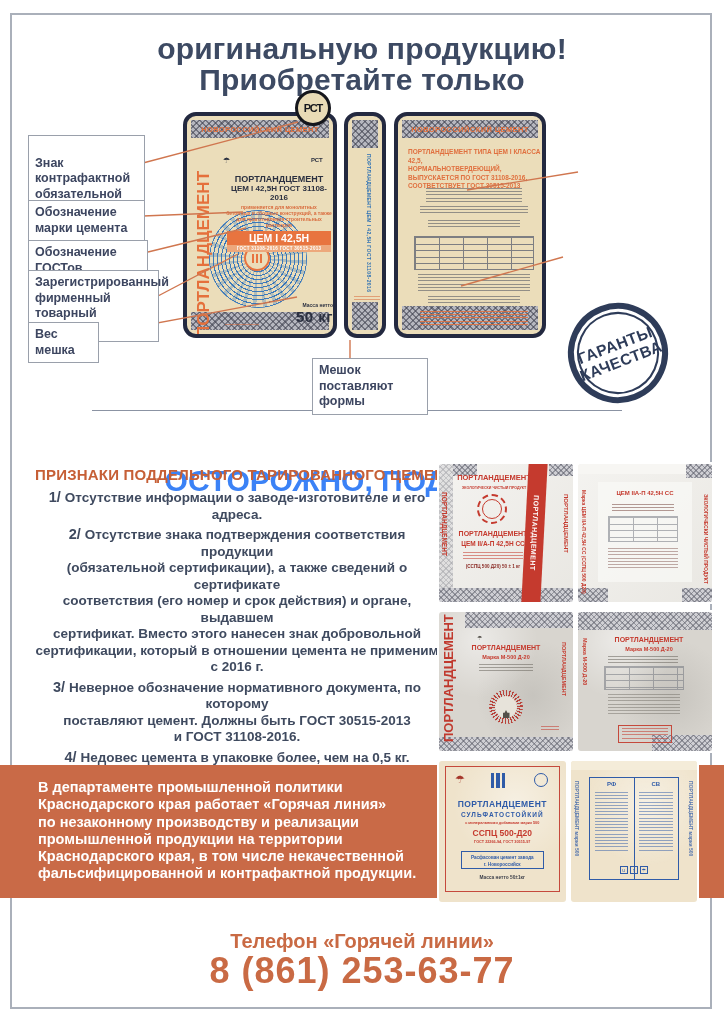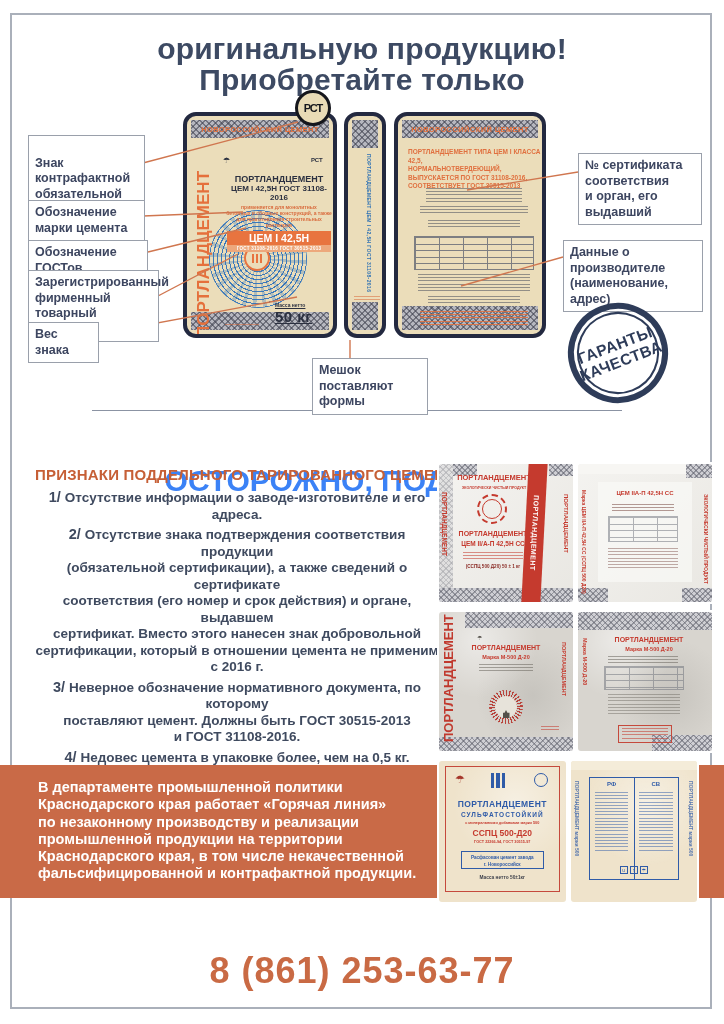--- a/index.html
+++ b/index.html
@@ -35,21 +35,21 @@
   .fb-badge{margin:3px 4px 0;background:#e8743f;color:#fff;font-weight:800;font-size:10.5px;line-height:14px;}
   .fb-gost{margin:0 4px;background:#eda87c;color:#fff;font-weight:700;font-size:4.5px;line-height:7px;letter-spacing:.3px;}
   .spiral{left:22px;top:94px;width:98px;height:98px;border-radius:50%;
      background:
       repeating-conic-gradient(rgba(47,114,180,.30) 0 5deg,rgba(47,114,180,0) 5deg 13deg),
       repeating-radial-gradient(circle at 50% 50%,#3a79bd 0 1px,rgba(58,121,189,0) 1px 4px);}
   .spiral-logo{left:57px;top:129px;width:26px;height:26px;border:2px solid #e8743f;border-radius:50%;
      box-sizing:border-box;background:#ebddba;display:flex;align-items:center;justify-content:center;}
   .spiral-logo i{display:block;width:10px;height:9px;
      background:linear-gradient(90deg,#e8743f 0 2px,transparent 2px 4px,#e8743f 4px 6px,transparent 6px 8px,#e8743f 8px 10px);}
-  .fb-mass{left:88px;top:186px;width:58px;text-align:left;color:#2b3040;text-decoration:underline;}
+  .fb-mass{left:88px;top:186px;width:58px;text-align:right;color:#2b3040;}
   .fb-mass .lbl{font-size:5px;font-weight:700;}
   .fb-mass .val{font-size:15px;font-weight:800;letter-spacing:.5px;}
   .minimark{font-size:8px;color:#2b3040;}
   .rst{left:295px;top:90px;width:36px;height:36px;border-radius:50%;background:#e9dbb6;border:3px solid #15161c;
        box-sizing:border-box;display:flex;align-items:center;justify-content:center;
        font-weight:800;font-size:11px;color:#15161c;letter-spacing:-1px;z-index:5;}
   .sb-vt{left:0;top:38px;width:42px;height:150px;display:flex;justify-content:center;}
   .sb-vt span{font-size:5px;font-weight:700;color:#2f72b4;letter-spacing:.4px;}
   .bb-spec{left:10px;top:32px;width:134px;color:#e0703f;font-weight:800;font-size:6.5px;line-height:8.5px;
            white-space:pre-line;}
@@ -193,26 +193,21 @@
 обязательной
 сертификации</span>
     <span class="note">(не добровольной!)</span>
   </div>
   <div class="abs co" style="left:28px;top:240px;width:120px;">Обозначение ГОСТов</div>
   <div class="abs co" style="left:28px;top:200px;width:117px;">Обозначение
 марки цемента</div>
   <div class="abs co" style="left:28px;top:270px;width:131px;">Зарегистрированный
 фирменный товарный
 знак</div>
-  <div class="abs co" style="left:28px;top:322px;width:71px;">Вес знака</div>
-  <div class="abs co" style="left:578px;top:153px;width:124px;">№ сертификата
-соответствия
-и орган, его выдавший</div>
-  <div class="abs co" style="left:563px;top:240px;width:140px;">Данные о производителе
-(наименование, адрес)</div>
+  <div class="abs co" style="left:28px;top:322px;width:71px;">Вес мешка</div>
   <div class="abs co" style="left:312px;top:358px;width:116px;">Мешок поставляют
 формы</div>
 
   <div class="abs stamp">
     <div class="o"></div>
       <div class="i"></div>
     <div class="t">
       <span>ГАРАНТЫ</span>
       <span>КАЧЕСТВА</span>
     </div>
@@ -240,20 +235,21 @@
     <div class="w-item"><span class="w-num">6/</span><span class="pre">Отсутствие информации о сроке хранения цемента.</span></div>
   </div>
 
   <div class="abs oband"></div>
   <div class="abs otext">В департаменте промышленной политики
 Краснодарского края работает «Горячая линия»
 по незаконному производству и реализации
 промышленной продукции на территории
 Краснодарского края, в том числе некачественной
 фальсифицированной и контрафактной продукции.</div>
+  <div class="abs phone-lbl">Телефон «Горячей линии»</div>
   <div class="abs phone-num">8 (861) 253-63-77</div>
 
   <div class="abs ph ph-r1">
     <div class="fake f-white">
       <div class="abs hatch2" style="left:0;top:0;width:14px;bottom:0;opacity:.5;"></div>
       <div class="abs vt red" style="left:2px;top:28px;font-size:6.5px;font-weight:800;">ПОРТЛАНДЦЕМЕНТ</div>
       <div class="abs hatch2" style="left:14px;top:0;width:24px;height:12px;"></div>
       <div class="abs hatch2" style="right:0;top:0;width:24px;height:12px;"></div>
       <div class="abs hatch2" style="left:0;bottom:0;right:0;height:14px;"></div>
       <div class="f-ctr red" style="left:16px;top:9px;width:78px;font-size:7.5px;">ПОРТЛАНДЦЕМЕНТ</div>

